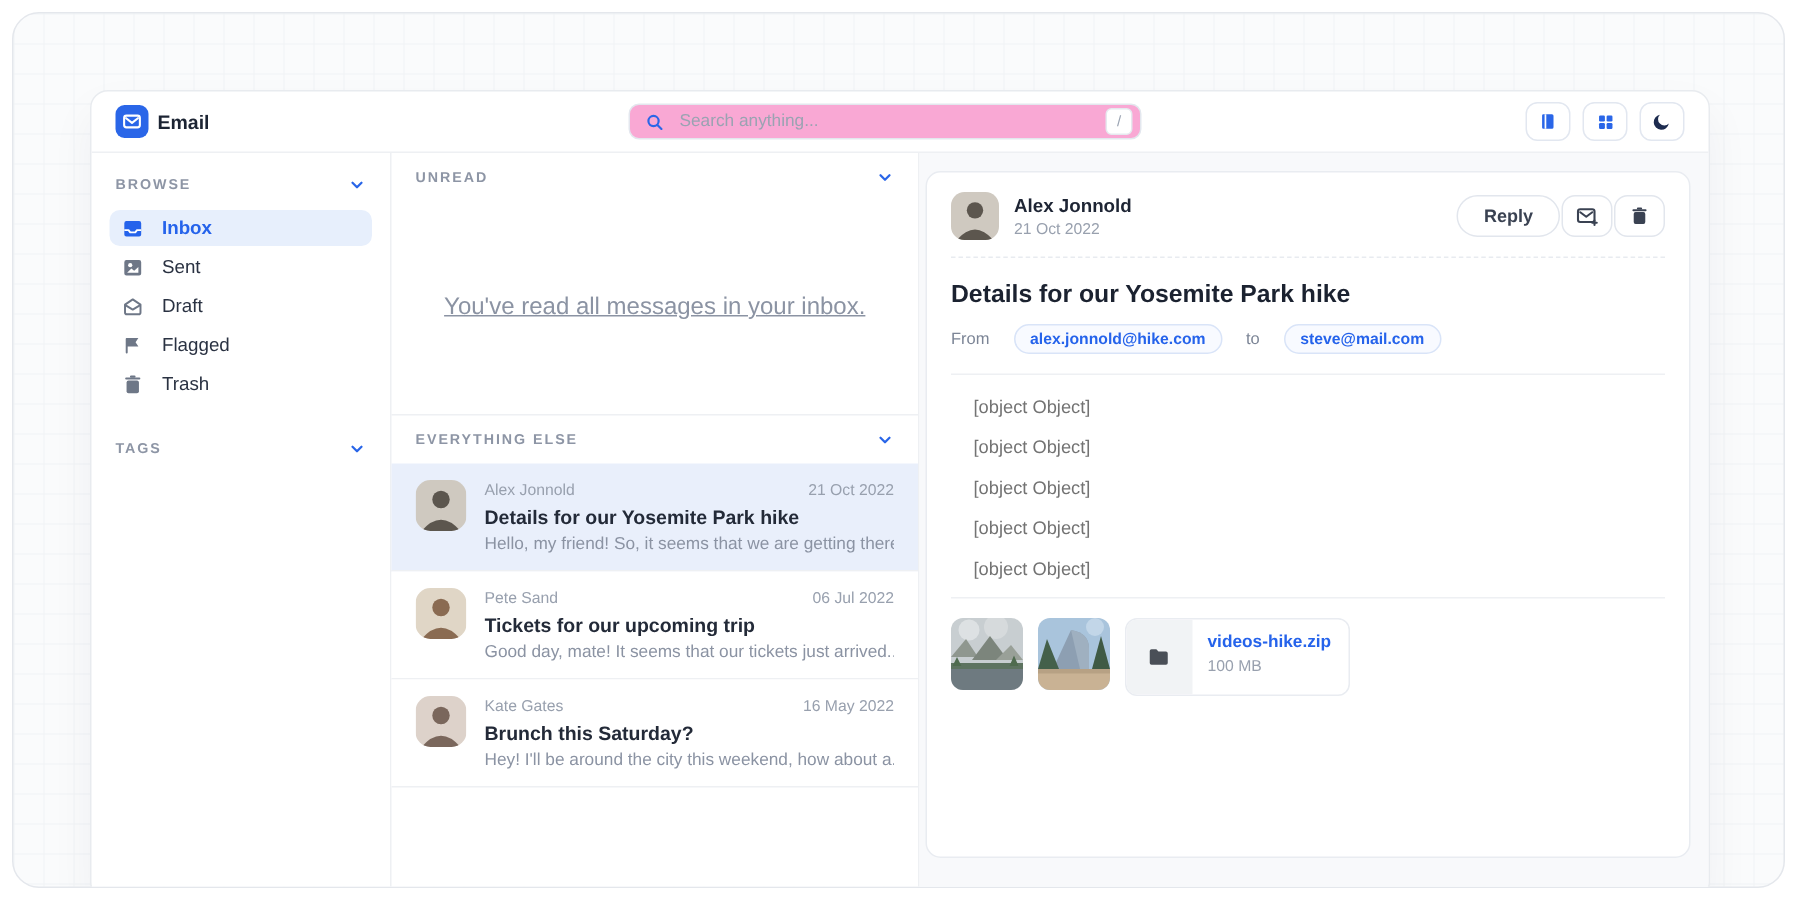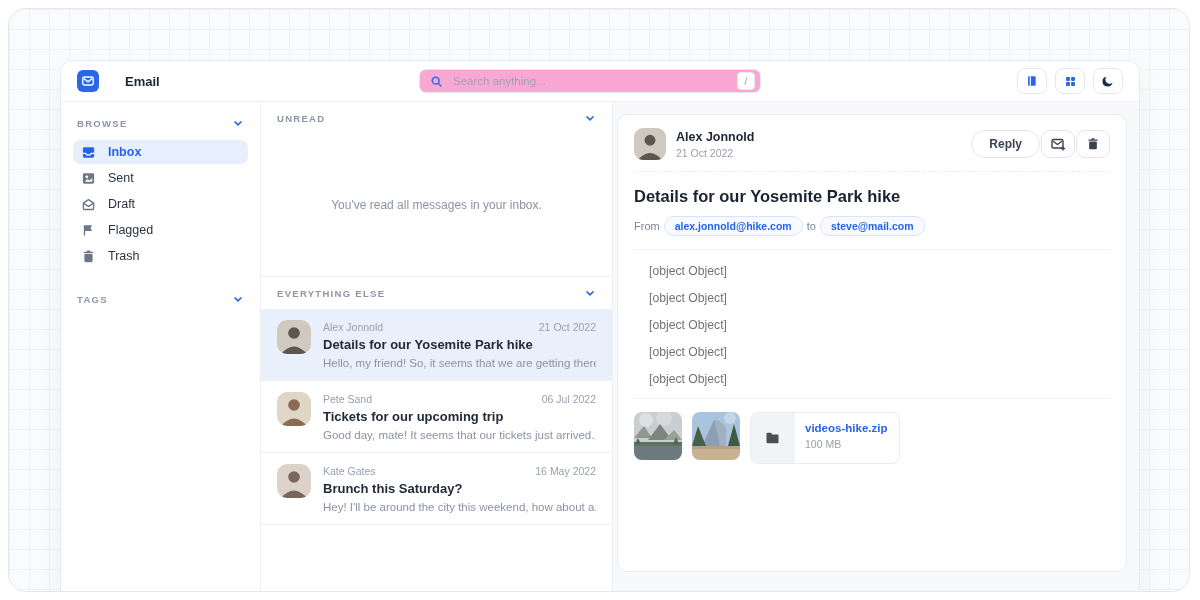--- a/index.html
+++ b/index.html
@@ -20,21 +20,21 @@
   }
   
   .app{
     position:absolute;left:51px;top:51px;width:1080px;height:540px;
     background:#fff;border:1px solid #e8ebef;border-radius:12px;
     box-shadow:0 14px 30px rgba(30,40,60,.05);
     display:flex;flex-direction:column;box-sizing:border-box;overflow:hidden;
   }
   
   .hdr{height:40px;display:flex;align-items:center;padding:0 16px;border-bottom:1px solid #eef0f3;flex-shrink:0;}
-  .brand{display:flex;align-items:center;gap:26px;width:196px;}
+  .brand{display:flex;align-items:center;gap:6px;width:196px;}
   .logo{width:22px;height:22px;border-radius:6px;background:#2a66e8;display:flex;align-items:center;justify-content:center;flex-shrink:0;}
   .brand-title{font-size:13px;font-weight:700;color:#1c2433;}
   .search{height:24px;width:342px;border:1px solid #e3e7ee;border-radius:7px;background:#f9a8d4;
     display:flex;align-items:center;gap:8px;padding:0 5px 0 10px;margin-left:146px;box-sizing:border-box;}
   .search input{border:none;outline:none;flex:1;font-size:11.5px;color:#3a4252;font-family:"Liberation Sans",sans-serif;background:transparent;}
   .search input::placeholder{color:#9aa3b2;}
   .kbd{width:16px;height:16px;border:1px solid #e6e9ef;border-radius:4px;font-size:10px;color:#9aa3b2;
     display:flex;align-items:center;justify-content:center;background:#fff;}
   .hdr-actions{margin-left:auto;display:flex;gap:8px;}
   .icon-btn{width:30px;height:26px;border:1px solid #e2e7f0;border-radius:8px;background:#fff;
@@ -49,21 +49,21 @@
   .nav-item{display:flex;align-items:center;gap:12px;height:24px;padding:0 8px;margin-bottom:2px;
     border-radius:7px;font-size:12.5px;color:#2a3242;cursor:pointer;}
   .nav-item .nicon{display:flex;color:#6e7787;}
   .nav-item.active{background:#e7effc;color:#2563eb;font-weight:700;}
   .nav-item.active .nicon{color:#2563eb;}
   .sidebar .gap{height:18px;}
   .tag-dot{width:9px;height:9px;border-radius:50%;flex-shrink:0;margin:0 3px;}
   
   .listcol{width:352px;border-right:1px solid #eef0f3;display:flex;flex-direction:column;box-sizing:border-box;flex-shrink:0;}
   .list-sec-head{height:32px;padding:0 16px;display:flex;align-items:center;justify-content:space-between;flex-shrink:0;}
-  .unread-empty{height:142px;display:flex;align-items:center;justify-content:center;font-size:12px;color:#8b93a3;flex-shrink:0;}
+  .unread-empty{height:142px;display:flex;align-items:center;justify-content:center;font-size:16px;color:#8b93a3;flex-shrink:0;text-decoration:underline;}
   .ee{border-top:1px solid #eef0f3;}
   .email-item{display:flex;gap:12px;padding:11px 16px;border-bottom:1px solid #eef0f3;cursor:pointer;background:#fff;}
   .email-item.selected{background:#e9effb;}
   .av{width:34px;height:34px;border-radius:10px;overflow:hidden;flex-shrink:0;display:block;}
   .av svg{display:block;width:100%;height:100%;}
   [data-avatar="alex"]{--avb:#cfc9c0;--avf:#5c564e;}
   [data-avatar="pete"]{--avb:#e0d6c6;--avf:#8a6b52;}
   [data-avatar="kate"]{--avb:#ddd2ca;--avf:#7a675c;}
   .email-item-body{flex:1;min-width:0;}
   .row1{display:flex;justify-content:space-between;font-size:10.5px;color:#98a0ae;margin:1px 0 4px;}
@@ -76,21 +76,21 @@
   .r-av{width:32px;height:32px;border-radius:9px;overflow:hidden;flex-shrink:0;display:block;}
   .r-av svg{display:block;width:100%;height:100%;}
   .r-name{font-size:12.5px;font-weight:700;color:#1e2534;}
   .r-date{font-size:10.5px;color:#98a0ae;margin-top:3px;}
   .r-actions{margin-left:auto;display:flex;gap:1px;align-items:center;}
   .reply-btn{height:28px;padding:0 17px;border:1px solid #e2e6ed;border-radius:14px;background:#fff;
     font-size:12px;font-weight:700;color:#3a4252;font-family:"Liberation Sans",sans-serif;cursor:pointer;}
   .sq-btn{width:34px;height:28px;border:1px solid #e2e6ed;border-radius:9px;background:#fff;
     display:flex;align-items:center;justify-content:center;cursor:pointer;padding:0;color:#3a4252;}
   .r-subject{font-size:16.5px;font-weight:700;color:#1b2230;margin:15px 0 10px;}
-  .r-meta{display:flex;align-items:center;gap:4px;font-size:11px;color:#7c8596;}
+  .r-meta{display:flex;align-items:center;gap:16px;font-size:11px;color:#7c8596;}
   .pill{font-size:10.5px;font-weight:700;color:#2563eb;border:1px solid #d9e4f8;background:#f8faff;
     border-radius:999px;padding:3px 10px;cursor:pointer;}
   .hr{border:none;border-top:1px solid #eef0f3;margin:13px 0;}
   .body-p{font-size:12.2px;color:#737373;line-height:1.4;margin:0 0 10px;padding-left:15px;}
   .att-label{font-size:12px;font-weight:700;color:#222a39;margin:1px 0 10px;}
   .att-row{display:flex;gap:10px;align-items:flex-start;}
   .thumb{width:48px;height:48px;border-radius:8px;overflow:hidden;display:block;cursor:pointer;flex-shrink:0;}
   .thumb svg{display:block;width:100%;height:100%;}
   .file-card{display:flex;width:148px;height:50px;border:1px solid #e9ecf1;border-radius:8px;overflow:hidden;background:#fff;cursor:pointer;}
   .file-ico{width:44px;background:#f1f3f5;display:flex;align-items:center;justify-content:center;flex-shrink:0;}

